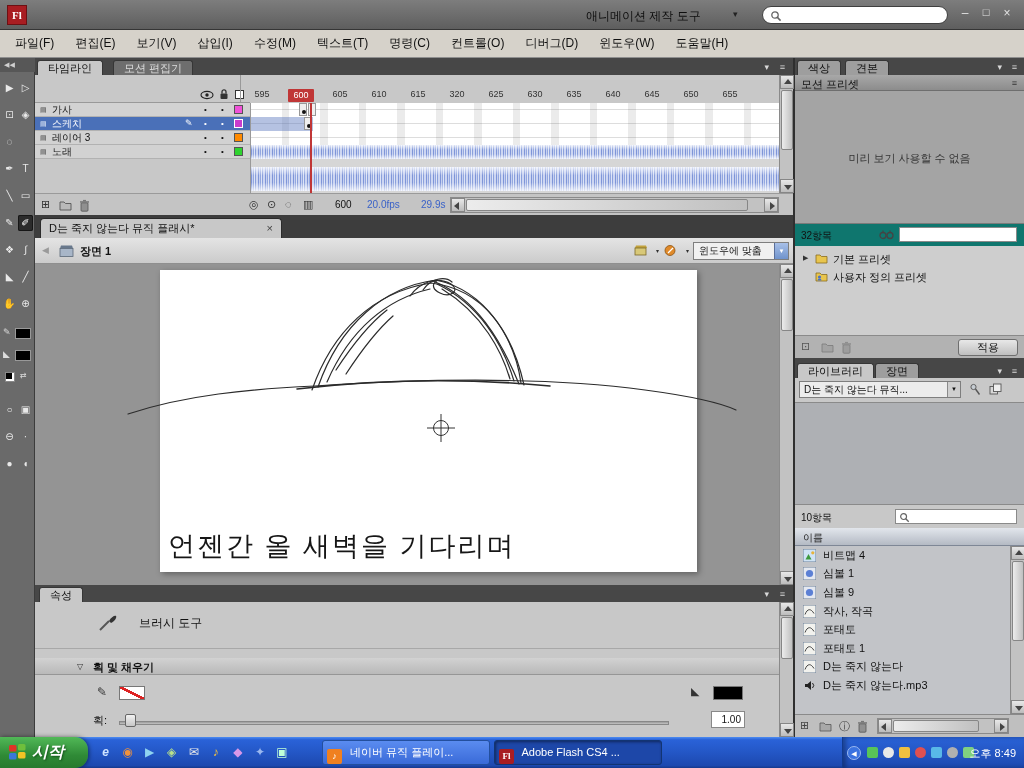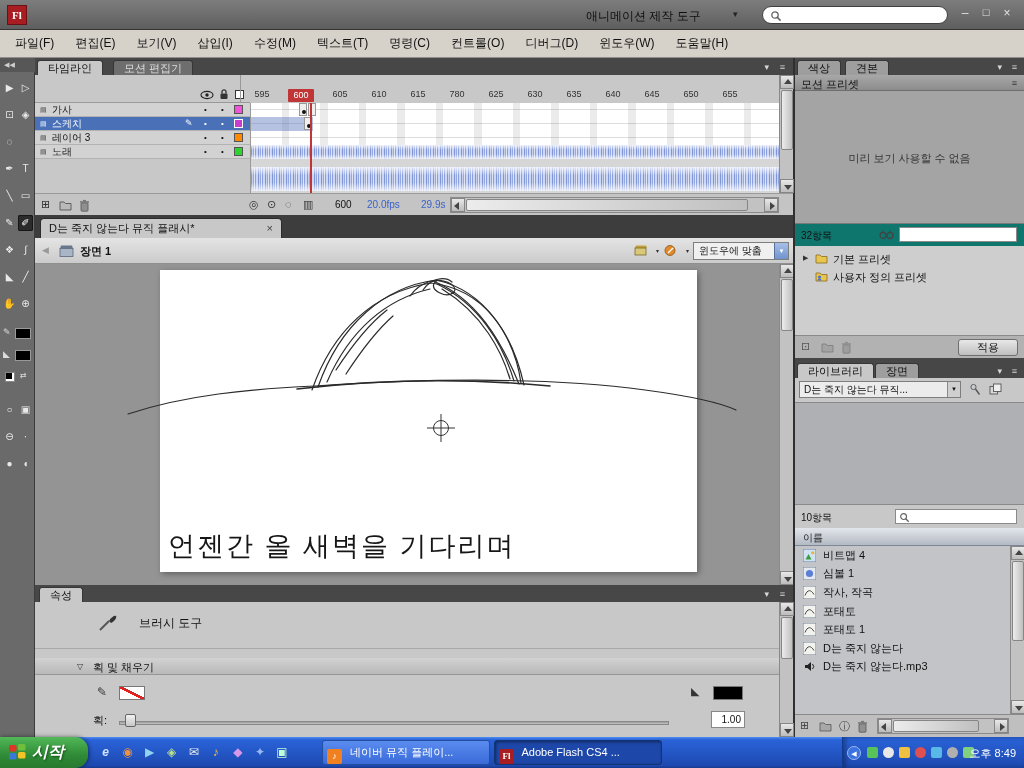--- a/index.html
+++ b/index.html
@@ -124,21 +124,21 @@
         <path d="M3 5.5 V3.8 a2 2 0 0 1 4 0 V5.5" fill="none" stroke="#333" stroke-width="1.3"></path>
       </svg>
     <div class="abs" style="left:200px;top:15px;width:9px;height:9px;border:1px solid #333;background:#fff"></div>
   </div>
   <div class="abs" style="left:205px;top:17px;width:529px;height:32px;border-bottom:3px solid #8b5cf6;border-left:1px solid #999">
     <span class="rnum" style="left:8px">595</span>
     <span class="rnum phn" style="left:47px">600</span>
     <span class="rnum" style="left:86px">605</span>
     <span class="rnum" style="left:125px">610</span>
     <span class="rnum" style="left:164px">615</span>
-    <span class="rnum" style="left:203px">780</span>
+    <span class="rnum" style="left:203px">320</span>
     <span class="rnum" style="left:242px">625</span>
     <span class="rnum" style="left:281px">630</span>
     <span class="rnum" style="left:320px">635</span>
     <span class="rnum" style="left:359px">640</span>
     <span class="rnum" style="left:398px">645</span>
     <span class="rnum" style="left:437px">650</span>
     <span class="rnum" style="left:476px">655</span>
   </div>
   <div class="abs" style="left:0;top:45px;width:215px;height:56px">
     <div class="lrow" style="top:0">
@@ -287,21 +287,21 @@
     <span class="pmenu" style="right:8px">≡</span>
   </div>
   <svg class="abs" style="left:62px;top:26px" width="22" height="22" viewBox="0 0 22 22">
       <path d="M3 19 L12 10" stroke="#555" stroke-width="2"></path>
       <path d="M12 10 C14 6 18 4 19 5 C20 6 18 10 14 12 Z" fill="#333"></path>
     </svg>
   <span class="abs" style="left:104px;top:30px;font-size:12px">브러시 도구</span>
   <div class="abs" style="left:0;top:63px;width:758px;height:1px;background:#a8a8a8"></div>
   <div class="abs" style="left:0;top:73px;width:758px;height:17px;background:linear-gradient(#d2d2d2,#b9b9b9);border-bottom:1px solid #969696">
     <span style="position:absolute;left:42px;top:4px;font-size:8px;color:#333">▽</span>
-    <span style="position:absolute;left:58px;top:2px;font-weight:normal;font-size:11px">획 및 채우기</span>
+    <span style="position:absolute;left:58px;top:2px;font-weight:bold;font-size:11px">획 및 채우기</span>
   </div>
   <span class="abs" style="left:62px;top:100px;font-size:12px;color:#333">✎</span>
   <div class="abs" style="left:84px;top:101px;width:26px;height:14px;background:#fff;border:1px solid #777;background-image:linear-gradient(to top right,transparent 44%,#d22 44%,#d22 56%,transparent 56%)"></div>
   <span class="abs" style="left:656px;top:100px;font-size:11px;color:#333">◣</span>
   <div class="abs" style="left:678px;top:101px;width:30px;height:14px;background:#000;border:1px solid #777"></div>
   <span class="abs" style="left:58px;top:128px;font-size:11px">획:</span>
   <div class="abs" style="left:84px;top:136px;width:550px;height:4px;background:linear-gradient(#9a9a9a,#c4c4c4);border:1px solid #888"></div>
   <div class="abs" style="left:90px;top:129px;width:11px;height:13px;background:linear-gradient(#f2f2f2,#c6c6c6);border:1px solid #666;border-radius:2px"></div>
   <div class="abs" style="left:676px;top:126px;width:34px;height:17px;background:#fff;border:1px solid #888;font-size:10px;line-height:15px;text-align:right;padding-right:3px"><span>1.00</span></div>
   <div class="abs sbv" style="left:744px;top:17px;width:14px;height:135px">
@@ -400,20 +400,27 @@
             <circle cx="9.8" cy="3.8" r="1.6" fill="#e8b33a"></circle>
           </svg>
         <span>비트맵 4</span>
       </div>
       <div class="librow">
         <svg width="13" height="13" viewBox="0 0 13 13">
             <rect width="13" height="13" fill="#e4e8f0" stroke="#6a7e96"></rect>
             <circle cx="6.5" cy="6.5" r="3.6" fill="#5b7fd4"></circle>
           </svg>
         <span>심볼 1</span>
+      </div>
+      <div class="librow">
+        <svg width="13" height="13" viewBox="0 0 13 13">
+            <rect width="13" height="13" fill="#e4e8f0" stroke="#6a7e96"></rect>
+            <circle cx="6.5" cy="6.5" r="3.6" fill="#5b7fd4"></circle>
+          </svg>
+        <span>심볼 9</span>
       </div>
       <div class="librow">
         <svg width="13" height="13" viewBox="0 0 13 13">
             <rect width="13" height="13" fill="#f2f2ee" stroke="#6a7e96"></rect>
             <path d="M2 9.5 C4.5 3 8 3.5 11 8.5" stroke="#444" fill="none"></path>
           </svg>
         <span>작사, 작곡</span>
       </div>
       <div class="librow">
         <svg width="13" height="13" viewBox="0 0 13 13">

